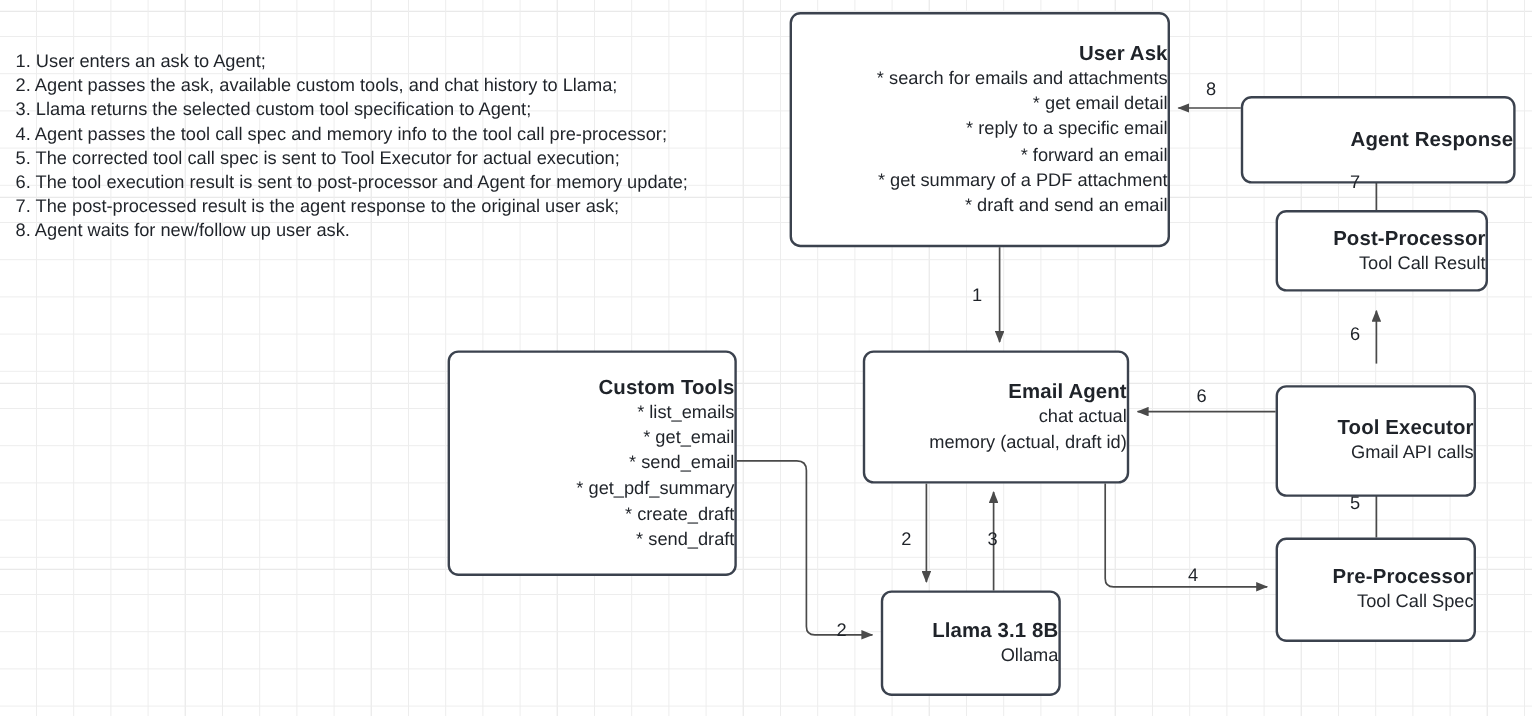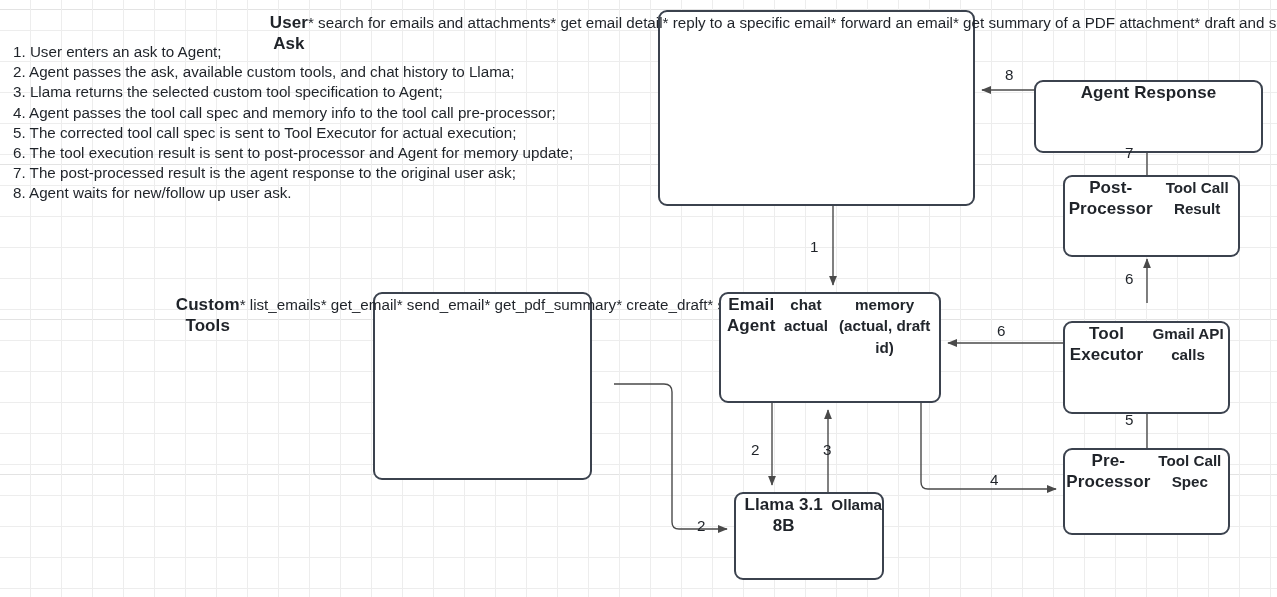--- a/index.html
+++ b/index.html
@@ -45,50 +45,50 @@
   #notes .note-line { display: block; }
 
   
   .node {
     position: absolute;
     box-sizing: border-box;
     background: #ffffff;
     border: 2px solid #3b424e;
     border-radius: 9px;
     display: flex;
-    flex-direction: row;
-    align-items: flex-start;
+    flex-direction: column;
+    align-items: flex-end;
     justify-content: center;
     text-align: center;
     color: #1f2329;
     z-index: 3;
   }
   .node .title {
     font-weight: bold;
     font-size: 17px;
     line-height: 21px;
     letter-spacing: .1px;
   }
   .node .sub {
     font-size: 15.2px;
     line-height: 21.3px;
-    font-weight: bold;
+    font-weight: normal;
     color: #22262c;
   }
   .node .list-line {
     font-size: 15.2px;
     line-height: 21.3px;
     display: block;
     white-space: nowrap;
   }
 
   #node-user-ask     { left: 658px;  top: 10px;  width: 317px; height: 196px; }
   #node-agent-resp   { left: 1034px; top: 40px;  width: 229px; height: 73px; margin-top: 40px;  }
-  #node-post         { left: 1063px; top: 175px; width: 177px; height: 82px;  }
-  #node-custom-tools { left: 373px;  top: 292px; width: 219px; height: 188px; }
+  #node-post         { left: 1063px; top: 175px; width: 177px; height: 68px;  }
+  #node-custom-tools { left: 373px;  top: 292px; width: 241px; height: 188px; }
   #node-email-agent  { left: 719px;  top: 292px; width: 222px; height: 111px; }
   #node-tool-exec    { left: 1063px; top: 321px; width: 167px; height: 93px;  }
   #node-pre          { left: 1063px; top: 448px; width: 167px; height: 87px;  }
   #node-llama        { left: 734px;  top: 492px; width: 150px; height: 88px;  }
 
   
   #edges {
     position: absolute;
     left: 0; top: 0;
     width: 1277px; height: 597px;

